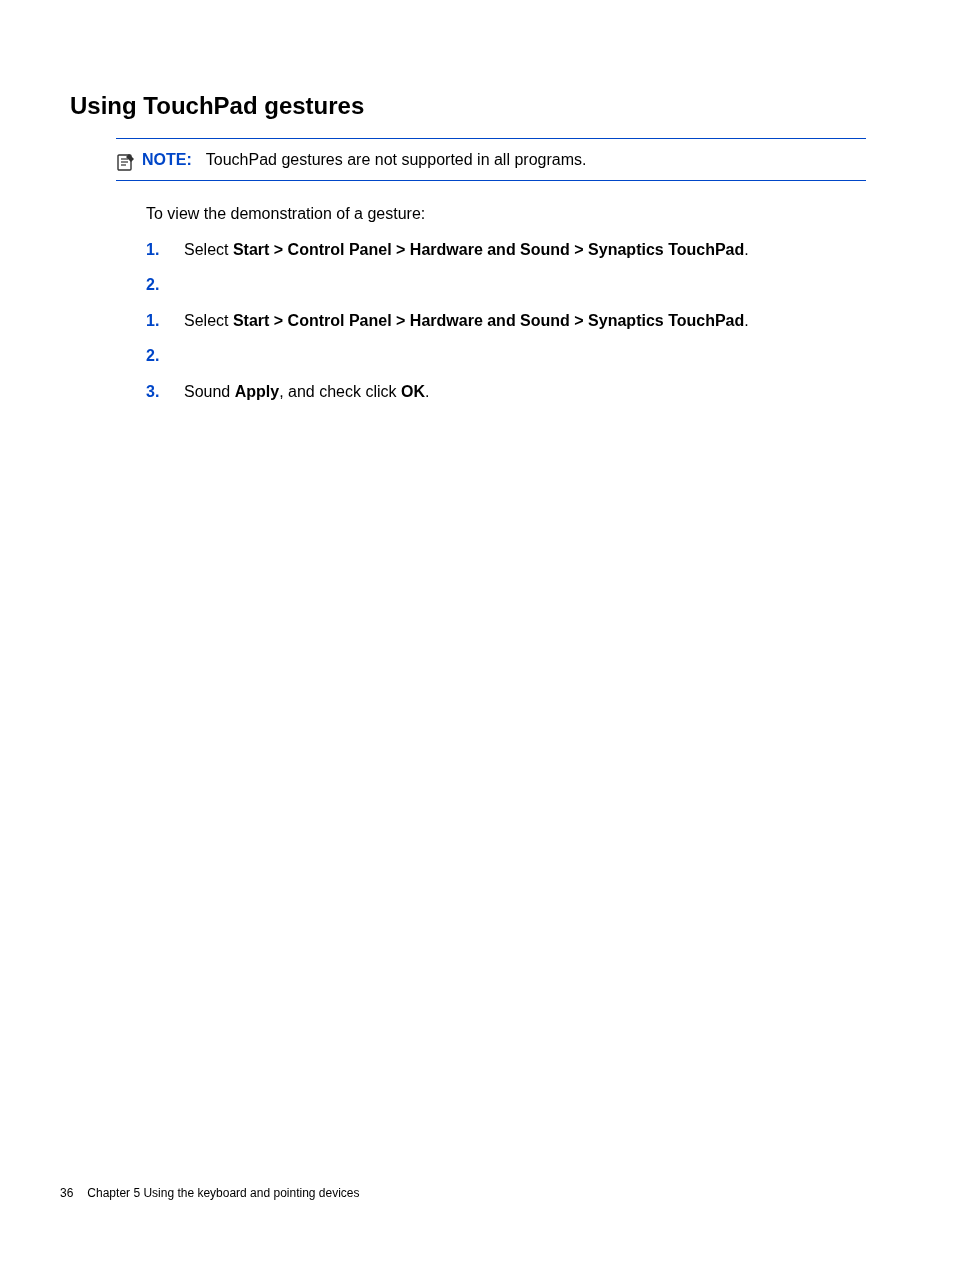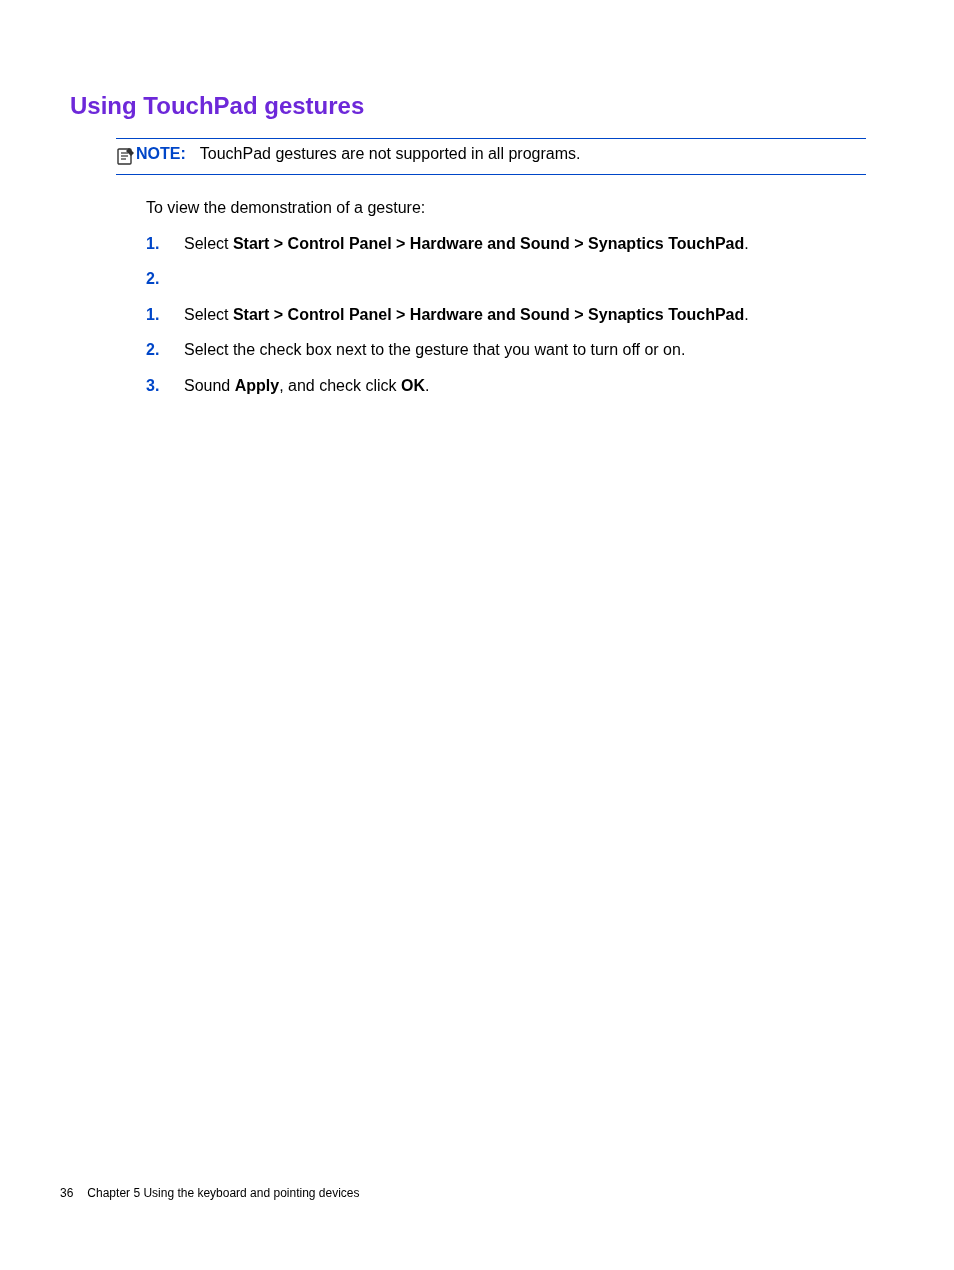--- a/index.html
+++ b/index.html
@@ -9,37 +9,38 @@
     font-family: Arial, Helvetica, sans-serif;
     font-size: 16px;
     color: #000;
     background: #fff;
     position: relative;
   }
   .page {
     padding: 92px 88px 0 70px;
   }
   .heading {
-    color: #6d28d9;
+    color: #000000;
     font-size: 24px;
     font-weight: bold;
     margin-bottom: 18px;
   }
   .intro {
     margin-left: 76px;
     line-height: 1.35;
     margin-bottom: 18px;
   }
   .note-box {
     margin-left: 46px;
     border-top: 1px solid #0046c8;
     border-bottom: 1px solid #0046c8;
-    padding: 6px 0 8px 0;
+    padding: 12px 0 8px 0;
     display: flex;
     align-items: flex-start;
+    gap: 6px;
   }
   .note-icon {
     width: 20px;
     height: 20px;
     flex-shrink: 0;
     margin-top: 1px;
   }
   .note-label {
     color: #0046c8;
     font-weight: bold;
@@ -118,21 +119,20 @@
 
   <ol class="steps">
     <li>
       <span class="step-num">1.</span>
       <span class="step-text">
         <span>Select </span><span class="bold">Start &gt; Control Panel &gt; Hardware and Sound &gt; Synaptics TouchPad</span><span>.</span>
       </span>
     </li>
     <li>
       <span class="step-num">2.</span>
-      <span class="step-text">Select the check box next to the gesture that you want to turn off or on.</span>
     </li>
     <li>
       <span class="step-num">3.</span>
       <span class="step-text">
         <span>Sound </span><span class="bold">Apply</span><span>, and check click </span><span class="bold">OK</span><span>.</span>
       </span>
     </li>
   </ol>
 
 </div>

